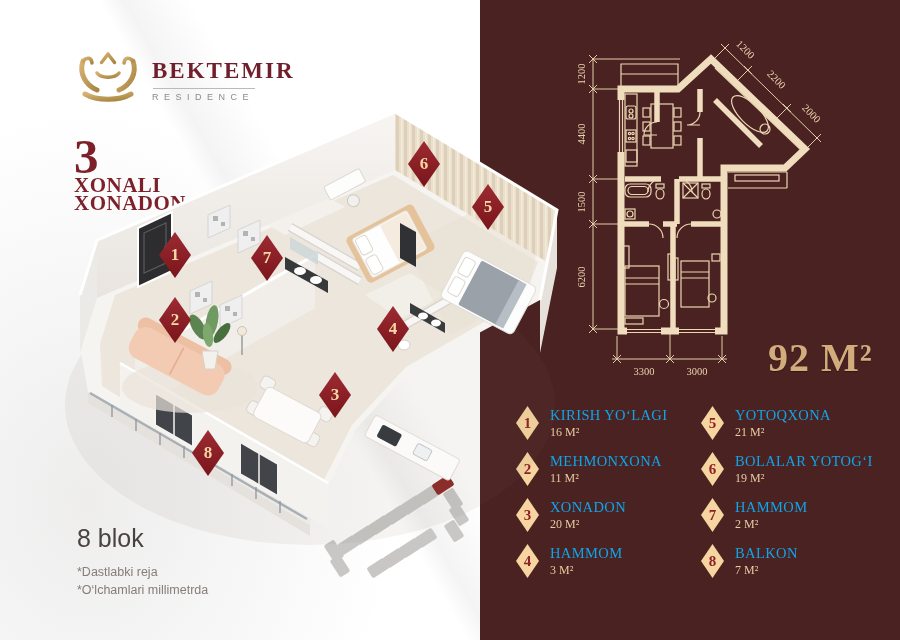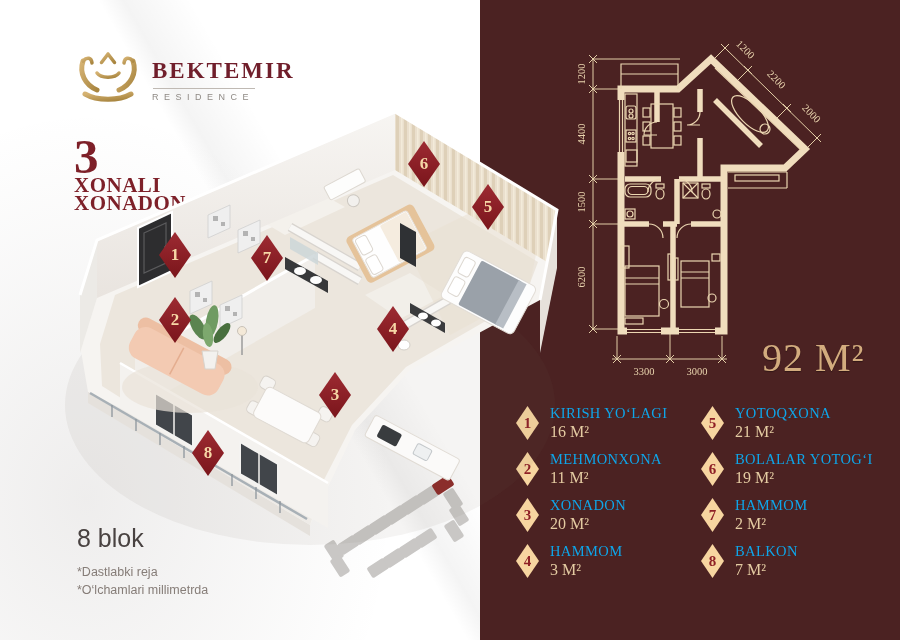--- a/index.html
+++ b/index.html
@@ -23,32 +23,32 @@
   .title{position:absolute;left:74px;top:136px;color:#7e1f28;line-height:1;}
   .title-num{float:left;font-size:49px;font-weight:bold;line-height:.78;margin:2px 5px 0 0;}
   .title-l1,.title-l2{font-size:21px;font-weight:bold;letter-spacing:.5px;line-height:18px;}
 
   .footer{position:absolute;left:77px;top:524px;font-family:"Liberation Sans",sans-serif;}
   .blok{font-size:25px;color:#474140;margin-bottom:10px;}
   .note{font-size:12.5px;color:#8a817c;line-height:18px;}
 
   
   .right-panel{position:absolute;left:480px;top:0;width:420px;height:640px;background:#4b2222;}
-  .area-label{position:absolute;left:282px;top:334px;font-size:40px;font-weight:normal;
+  .area-label{position:absolute;left:288px;top:334px;font-size:40px;font-weight:bold;
               letter-spacing:1px;color:#d3ac7e;text-shadow:0 1px 1px rgba(0,0,0,.35);}
 
   .legend{position:absolute;left:36px;top:400px;display:grid;
           grid-template-columns:185px 185px;grid-template-rows:repeat(4,46px);grid-auto-flow:column;}
   .legend-item{display:flex;align-items:center;gap:11px;}
   .diamond-s{flex:0 0 23px;width:23px;height:34px;background:#f7d5a0;
              clip-path:polygon(50% 0,100% 50%,50% 100%,0 50%);
              display:flex;align-items:center;justify-content:center;
              color:#8e2026;font-weight:bold;font-size:15px;}
   .legend-name{font-size:14.5px;letter-spacing:.4px;color:#0ea5e9;line-height:16px;}
-  .legend-area{font-size:16px;color:#e4cba2;margin-top:2px;}
+  .legend-area{font-size:12px;color:#e4cba2;margin-top:2px;}
 
   
   .plan3d{position:absolute;left:60px;top:95px;width:510px;height:450px;z-index:5;}
   .plan3d svg{position:absolute;left:0;top:0;}
   .marker{position:absolute;width:32px;height:46px;transform:translate(-50%,-50%);
           background:linear-gradient(#9d2b32,#7a151b);
           clip-path:polygon(50% 0,100% 50%,50% 100%,0 50%);
           display:flex;align-items:center;justify-content:center;
           color:#f6d7a6;font-weight:bold;font-size:17px;
           filter:drop-shadow(0 2px 2px rgba(0,0,0,.3));z-index:6;}

